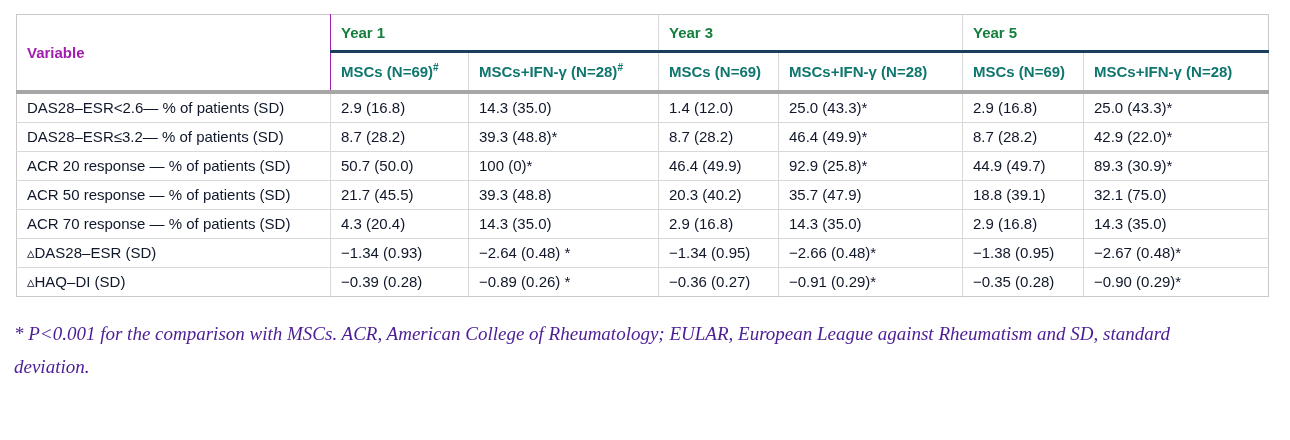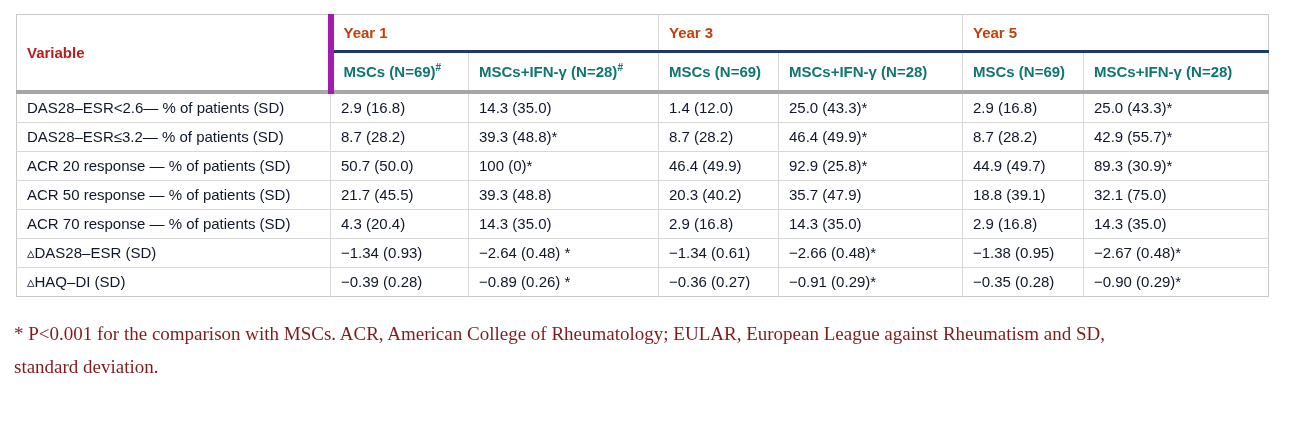--- a/index.html
+++ b/index.html
@@ -29,28 +29,28 @@
     text-align: left;
     vertical-align: middle;
     font-size: 15px;
     line-height: 19px;
     padding: 4px 10px 5px 10px;
     white-space: nowrap;
     overflow: hidden;
   }
   
   th.var-h {
-    color: #b91c1c;
+    color: #a21caf;
     font-weight: bold;
     vertical-align: top;
     padding-top: 9px;
-    border-right: 6px solid #a21caf;
+    border-right: 1px solid #a21caf;
   }
   th.year {
-    color: #c2410c;
+    color: #15803d;
     font-weight: bold;
     height: 26px;
     padding-top: 8px;
     border-bottom: 3px solid #1b3e5e;
     border-left: 1px solid #d8d8d8;
   }
   th.sub {
     color: #0f766e;
     font-weight: bold;
     height: 28px;
@@ -70,22 +70,23 @@
     height: 19px;
   }
   tbody td:first-child { border-left: none; }
   tbody tr:first-child td { border-top: 4px solid #a6a6a6; }
   
   .footnotes {
     margin: 20px 0 0 14px;
     max-width: 1160px;
     font-family: "Liberation Serif", "DejaVu Serif", serif;
     font-size: 19px;
-    color: #7f1d1d;
+    color: #4c1d95;
     line-height: 33px;
+    font-style: italic;
   }
   .footnotes p { margin: 0; }
   .footnotes p.note2 { margin-top: 0; }
   .footnotes sup {
     font-size: 13px;
     line-height: 0;
     vertical-align: super;
   }
 </style>
 </head>
@@ -129,21 +130,21 @@
         <td>2.9 (16.8)</td>
         <td>25.0 (43.3)*</td>
       </tr>
       <tr>
         <td>DAS28–ESR≤3.2— % of patients (SD)</td>
         <td>8.7 (28.2)</td>
         <td>39.3 (48.8)*</td>
         <td>8.7 (28.2)</td>
         <td>46.4 (49.9)*</td>
         <td>8.7 (28.2)</td>
-        <td>42.9 (55.7)*</td>
+        <td>42.9 (22.0)*</td>
       </tr>
       <tr>
         <td>ACR 20 response — % of patients (SD)</td>
         <td>50.7 (50.0)</td>
         <td>100 (0)*</td>
         <td>46.4 (49.9)</td>
         <td>92.9 (25.8)*</td>
         <td>44.9 (49.7)</td>
         <td>89.3 (30.9)*</td>
       </tr>
@@ -162,21 +163,21 @@
         <td>14.3 (35.0)</td>
         <td>2.9 (16.8)</td>
         <td>14.3 (35.0)</td>
         <td>2.9 (16.8)</td>
         <td>14.3 (35.0)</td>
       </tr>
       <tr>
         <td>▵DAS28–ESR (SD)</td>
         <td>−1.34 (0.93)</td>
         <td>−2.64 (0.48) *</td>
-        <td>−1.34 (0.61)</td>
+        <td>−1.34 (0.95)</td>
         <td>−2.66 (0.48)*</td>
         <td>−1.38 (0.95)</td>
         <td>−2.67 (0.48)*</td>
       </tr>
       <tr>
         <td>▵HAQ–DI (SD)</td>
         <td>−0.39 (0.28)</td>
         <td>−0.89 (0.26) *</td>
         <td>−0.36 (0.27)</td>
         <td>−0.91 (0.29)*</td>

